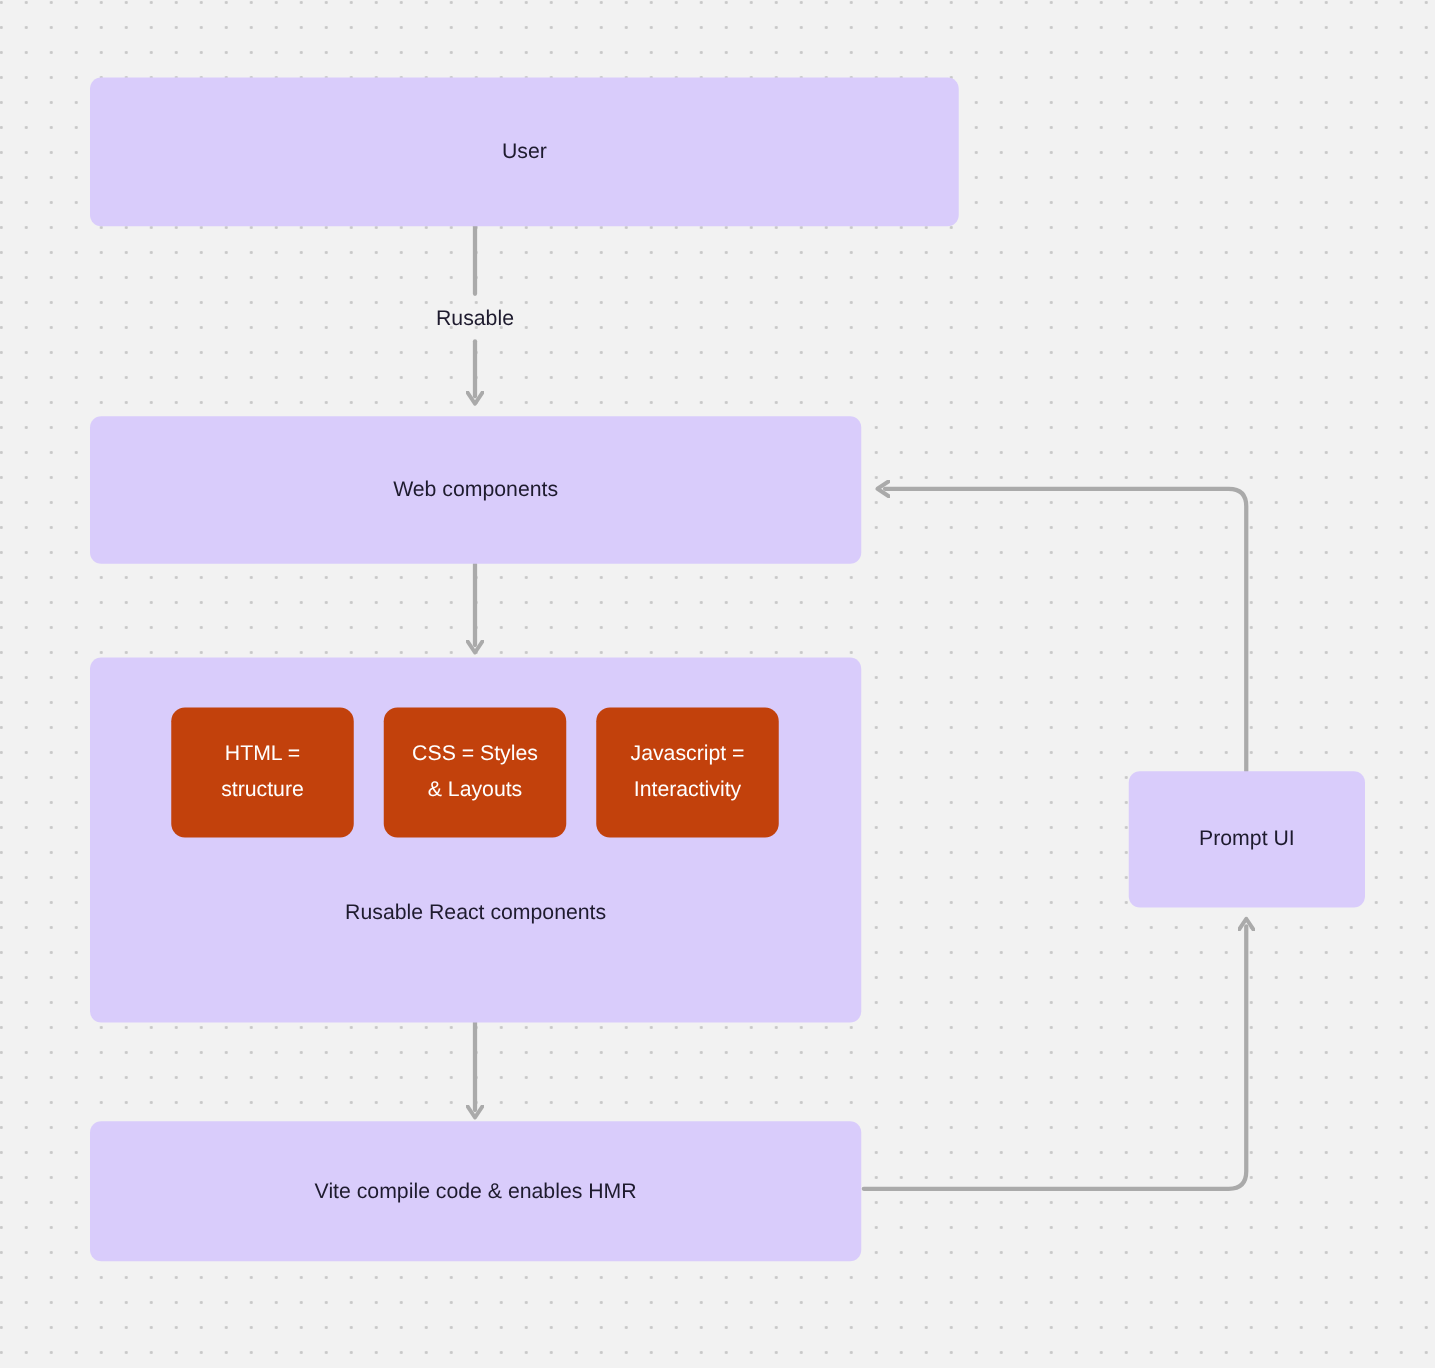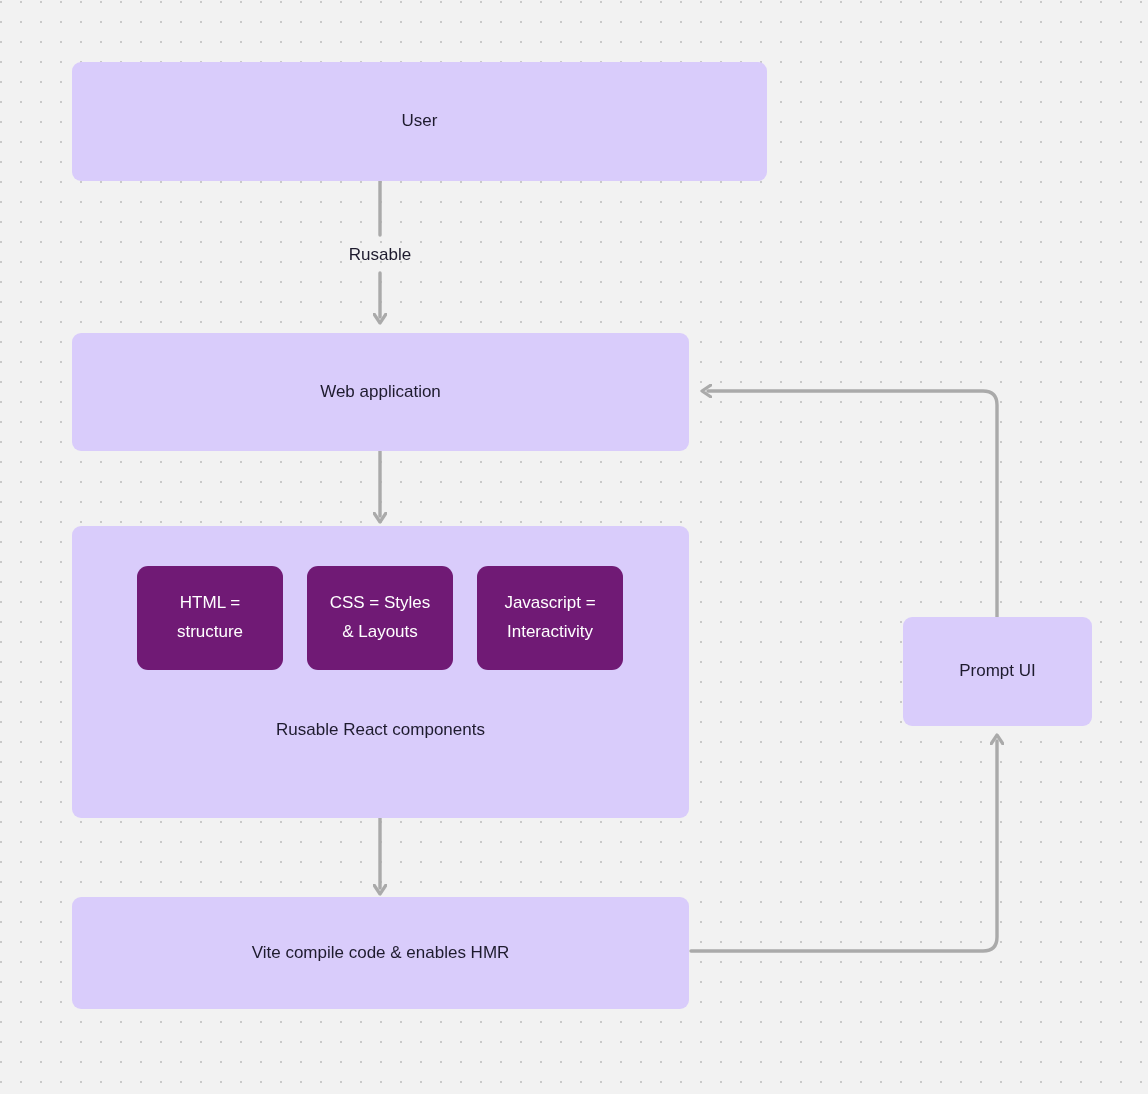--- a/index.html
+++ b/index.html
@@ -46,21 +46,21 @@
     align-items: center;
     justify-content: center;
   }
   .group-node {
     display: block;
   }
   .chip {
     position: absolute;
     box-sizing: border-box;
     border-radius: 11px;
-    background: #701a75;
+    background: #c2410c;
     color: #ffffff;
     display: flex;
     align-items: center;
     justify-content: center;
     text-align: center;
     font-size: 17px;
     line-height: 1.7;
     padding: 4px 6px;
   }
   .group-caption {
@@ -116,21 +116,21 @@
 
   <div class="node node-big" style="left:72px; top:62px; width:695px; height:119px;">
     <span>User</span>
   </div>
 
   <div class="edge-label" style="left:380px; top:245px;">
     <span>Rusable</span>
   </div>
 
   <div class="node node-big" style="left:72px; top:333px; width:617px; height:118px;">
-    <span>Web application</span>
+    <span>Web components</span>
   </div>
 
   <div class="node group-node" style="left:72px; top:526px; width:617px; height:292px;">
 
     <div class="chip" style="left:65px; top:40px; width:146px; height:104px;">
       <span>
         <span>HTML =</span><br>
         <span>structure</span>
       </span>
     </div>

